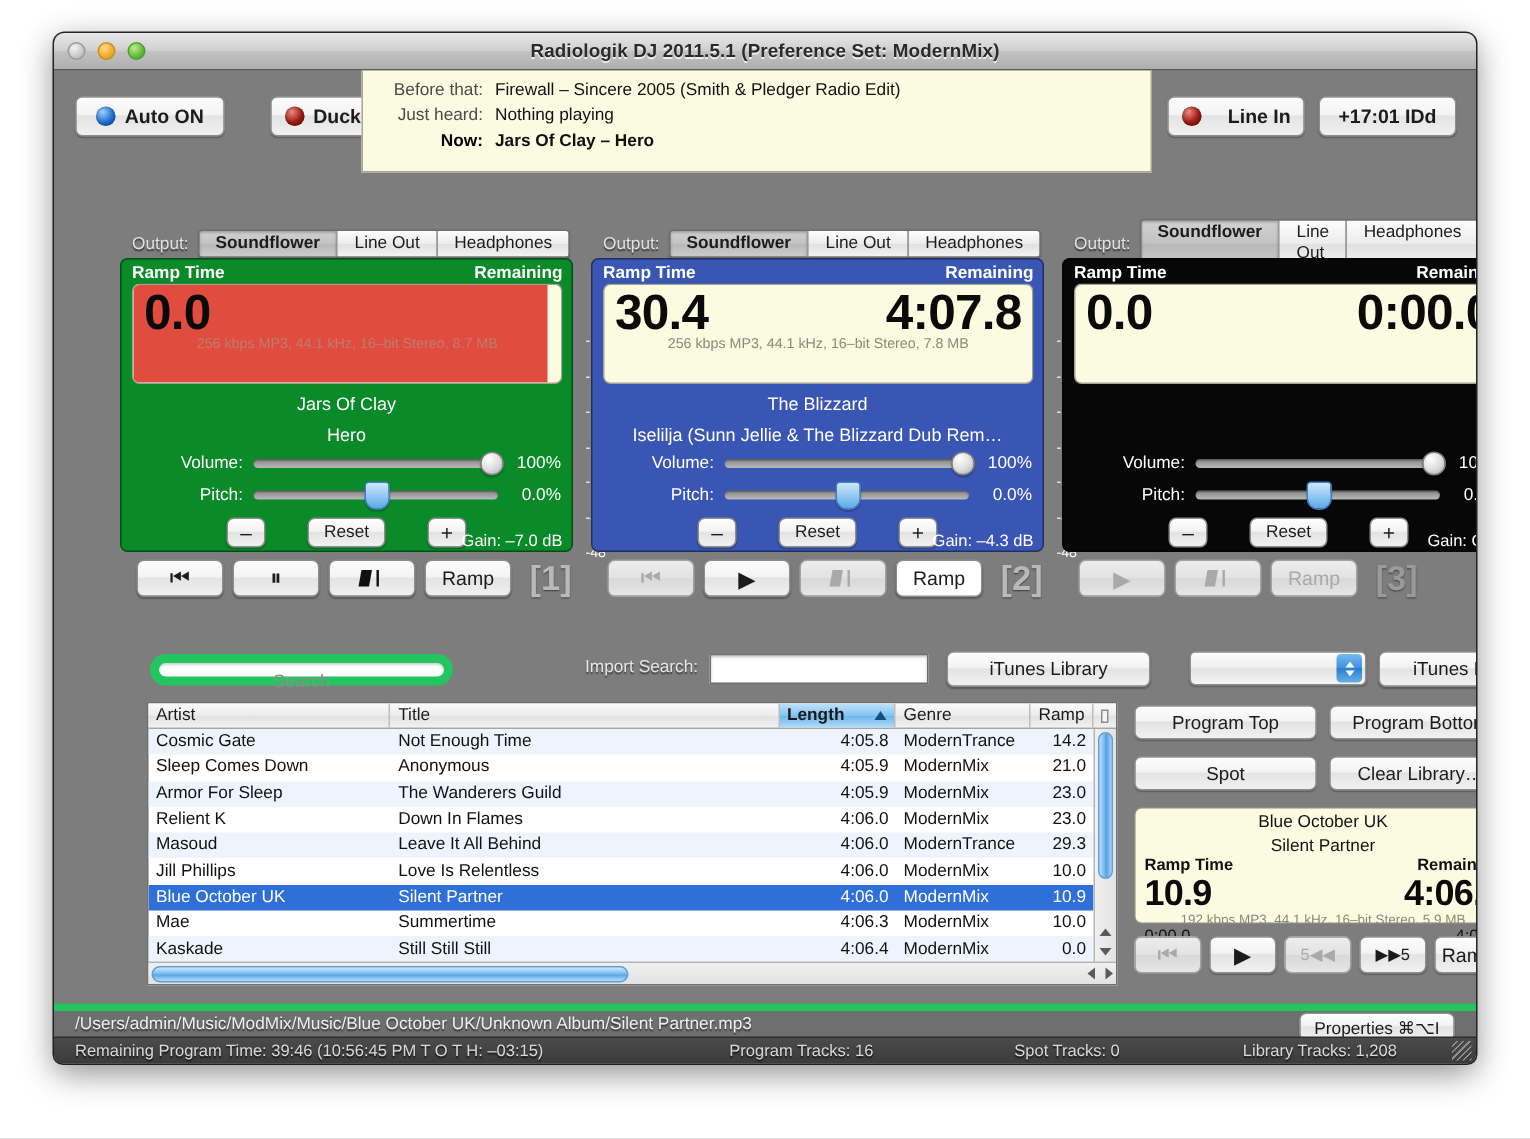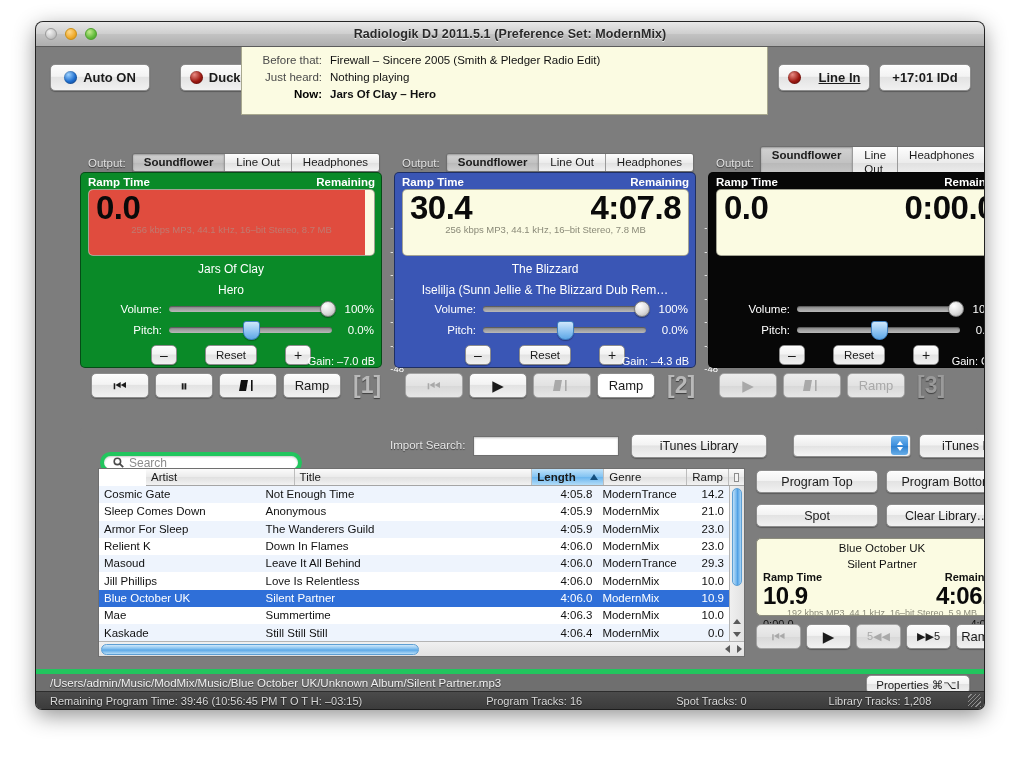--- a/index.html
+++ b/index.html
@@ -49,21 +49,21 @@
     background: linear-gradient(to bottom, #fdfdfd 0%, #f3f3f3 45%, #e3e3e3 50%, #f1f1f1 100%);
     border: 1px solid #8d8d8d;
     border-radius: 5px;
     box-shadow: 0 1px 1px rgba(0,0,0,0.28), inset 0 1px 0 #fff;
     font-size: 13px; color: #1b1b1b;
     display: flex; align-items: center; justify-content: center;
     cursor: default;
   }
   #auto-btn { position: absolute; left: 14px; top: 17px; width: 100px; height: 27px; gap: 6px; font-weight: bold; }
   #duck-btn { position: absolute; left: 144px; top: 17px; width: 100px; height: 27px; gap: 6px; font-weight: bold; }
-  #linein-btn { position: absolute; left: 742px; top: 17px; width: 92px; height: 27px; gap: 18px; font-weight: bold; text-decoration: underline; }
+  #linein-btn { position: absolute; left: 742px; top: 17px; width: 92px; height: 27px; gap: 18px; font-weight: bold; }
   #idd-btn { position: absolute; left: 843px; top: 17px; width: 92px; height: 27px; font-weight: bold; }
   .led { width: 13px; height: 13px; border-radius: 50%; flex: 0 0 auto; }
   .led-blue { background: radial-gradient(circle at 34% 28%, #9dd2ff, #1f6fd0 55%, #0f3f86); box-shadow: inset 0 0 2px rgba(0,0,0,.4); }
   .led-red  { background: radial-gradient(circle at 34% 28%, #e88b83, #9e1912 55%, #5d0b07); box-shadow: inset 0 0 2px rgba(0,0,0,.4); }
 
   #nowpanel {
     position: absolute; left: 205px; top: 0; width: 527px; height: 68px;
     background: #fbfbe2;
     border: 1px solid #a8a88f;
     border-top: none;
@@ -166,43 +166,44 @@
   #maintabs > div:last-child { border-right: none; }
   #maintabs > div.on {
     background: linear-gradient(to bottom,#8fc9f5,#4ba4ec 48%,#2f92e6 52%,#8ed1f8);
     font-weight: bold; color: #062a47;
   }
 
   
   #libpanel { position: absolute; left: 44px; top: 381px; width: 898px; height: 272px;
               background: #7d7d7d; border-radius: 4px; }
   #searchfield {
-    position: absolute; left: 20px; top: 24px; width: 202px; height: 21px;
-    background: #fff; border: 4px solid #22c55e; border-radius: 11px;
+    position: absolute; left: 20px; top: 8px; width: 202px; height: 21px;
+    background: #fff; border: 6px solid #22c55e; border-radius: 11px;
     display: flex; align-items: center; padding: 0 9px; gap: 5px;
     box-shadow: inset 0 1px 2px rgba(0,0,0,.22);
+    flex-direction: column;
   }
   #searchfield .ph { font-size: 12px; color: #8c8c8c; }
   #import-label { position: absolute; left: 310px; top: 11px; font-size: 11.5px; color: #e6e6e6; text-shadow: 0 1px 1px rgba(0,0,0,.55); }
   #import-input { position: absolute; left: 393px; top: 8px; width: 146px; height: 20px; background: #fff; border: 1px solid #6e6e6e; box-shadow: inset 0 1px 2px rgba(0,0,0,.25); }
   #itunes-lib { position: absolute; left: 551px; top: 6px; width: 136px; height: 24px; font-size: 12.5px; }
   #popup { position: absolute; left: 713px; top: 6px; width: 118px; height: 23px;
            background: linear-gradient(to bottom,#fdfdfd,#ededed 50%,#e2e2e2 51%,#f5f5f5);
            border: 1px solid #8d8d8d; border-radius: 4px; box-shadow: 0 1px 1px rgba(0,0,0,.25); }
   #popup .arrows { position: absolute; right: 2px; top: 1px; bottom: 1px; width: 17px; border-radius: 3px;
            background: linear-gradient(to bottom,#77b9ee,#3d8fdd 50%,#2a7ecf 51%,#68aee8);
            display: flex; flex-direction: column; align-items: center; justify-content: center; gap: 2px; }
   #popup .arrows i { display:block; width:0; height:0; border-left:3.5px solid transparent; border-right:3.5px solid transparent; }
   #popup .arrows i.up { border-bottom: 4px solid #fff; }
   #popup .arrows i.dn { border-top: 4px solid #fff; }
   #itunes-pl { position: absolute; left: 839px; top: 6px; width: 126px; height: 24px; font-size: 12.5px; }
 
   
   #table-wrap { position: absolute; left: 18px; top: 40px; width: 647px; height: 189px;
-                background: #fff; border: 1px solid #6f6f6f; padding-left: 47px; }
+                background: #fff; border: 1px solid #6f6f6f; }
   #thead { display: flex; height: 17px;
            background: linear-gradient(to bottom,#fbfbfb,#ebebeb 50%,#e0e0e0 51%,#f2f2f2);
            border-bottom: 1px solid #a5a5a5; }
   #thead .th { font-size: 11.5px; color: #1a1a1a; padding: 1px 5px; border-right: 1px solid #bdbdbd; line-height: 15px; cursor: default; }
   #thead .th.sorted { background: linear-gradient(to bottom,#bfe2fa,#83c3f2 50%,#6ab5ee 51%,#b2dcf8); font-weight: bold; display:flex; justify-content: space-between; align-items:center; }
   #thead .th .tri { width:0;height:0;border-left:4px solid transparent;border-right:4px solid transparent;border-bottom:6px solid #14507f; margin-left:4px; }
   #thead .corner { width: 15px; border-right: none; display:flex;align-items:center;justify-content:center; }
   #thead .corner .g { width:9px;height:9px;border:1px solid #8d8d8d;background:#f4f4f4; }
 
   .col-artist { width: 162px; }

